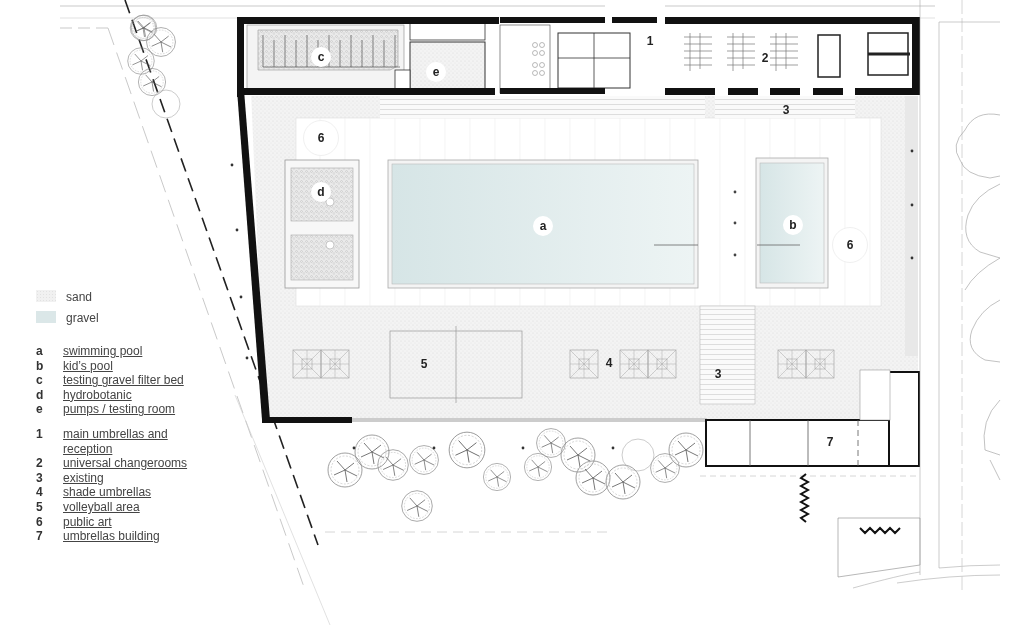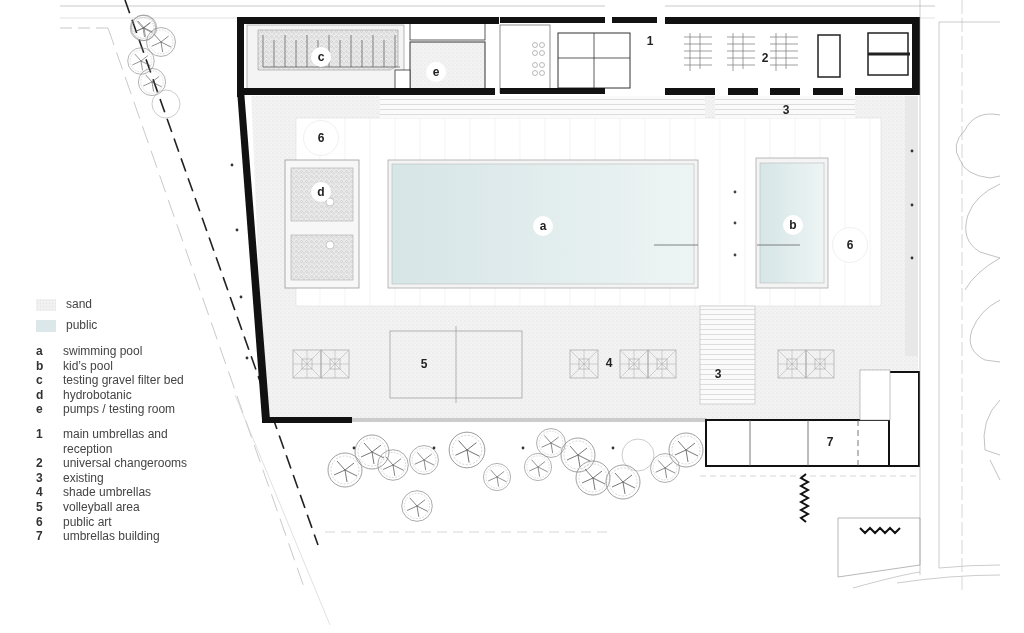--- a/index.html
+++ b/index.html
@@ -1,26 +1,26 @@
 <!DOCTYPE html>
 <html><head>
 <meta charset="utf-8">
 <style>
   html,body{margin:0;padding:0;background:#fff;}
   body{width:1024px;height:633px;position:relative;overflow:hidden;font-family:"Liberation Sans",sans-serif;color:#333;}
   .plan{position:absolute;left:0;top:0;width:1024px;height:633px;}
   .legend{position:absolute;left:36px;top:290px;width:200px;font-size:12px;color:#444;}
-  .swatch-row{display:flex;align-items:flex-end;height:21px;}
+  .swatch-row{display:flex;align-items:flex-start;height:21px;}
   .swatch{width:20px;height:12px;margin-right:10px;}
   .sw-sand{background:#f1f1f1;background-image:radial-gradient(#e2e2e2 0.7px,transparent 0.8px);background-size:3px 3px;}
   .sw-wood{background:repeating-linear-gradient(0deg,#fafafa 0 2px,#dcdcdc 2px 3px);}
   .sw-water{background:#dbe7e8;}
   .key{display:flex;line-height:14.6px;}
   .key .k{width:27px;font-weight:bold;color:#333;}
-  .key .v{flex:1;}
+  .key .v{flex:1;text-decoration:underline;}
   .gap{height:10px;}
   .lbl{position:absolute;font-weight:bold;font-size:12px;color:#222;transform:translate(-50%,-50%);}
   .lbl.circle{background:#fff;border-radius:50%;width:20px;height:20px;line-height:20px;text-align:center;}
   .lbl.art{width:34px;height:34px;line-height:34px;border-radius:50%;background:#fff;border:1px solid #f0f0f0;text-align:center;}
 </style>
 </head>
 <body>
 
 <svg class="plan" viewBox="0 0 1024 633" xmlns="http://www.w3.org/2000/svg">
   <defs>
@@ -339,21 +339,21 @@
 <div class="lbl" style="left:718px;top:374px;">3</div>
 <div class="lbl" style="left:830px;top:442px;">7</div>
 
 <div class="legend">
   <div class="swatch-row">
     <span class="swatch sw-sand"></span>
     <span>sand</span>
   </div>
   <div class="swatch-row">
     <span class="swatch sw-water"></span>
-    <span>public</span>
+    <span>gravel</span>
   </div>
   <div style="height:12px"></div>
   <div class="key">
       <span class="k">a</span>
       <span class="v">swimming pool</span>
     </div>
   <div class="key">
       <span class="k">b</span>
       <span class="v">kid’s pool</span>
     </div>

